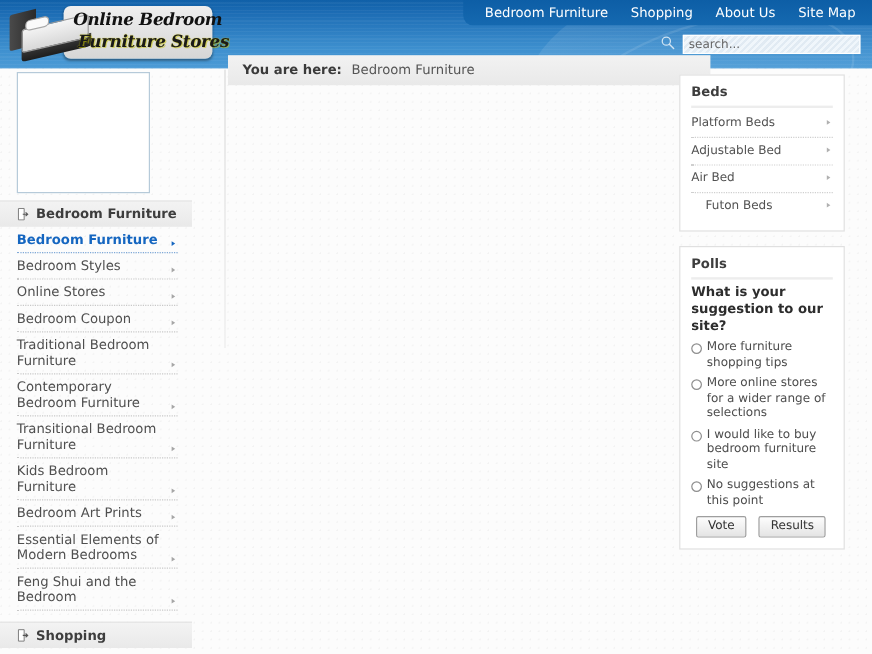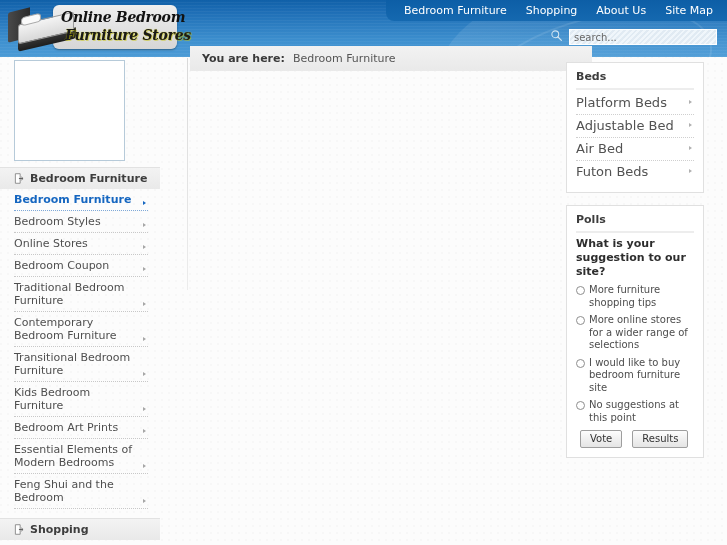--- a/index.html
+++ b/index.html
@@ -279,28 +279,28 @@
     font-size: 11px;
     font-weight: bold;
     color: #3d3d3d;
     padding-bottom: 5px;
     border-bottom: 2px solid #ededed;
     margin-bottom: 2px;
   }
   .panel-link {
     display: block;
     position: relative;
-    font-size: 13px;
+    font-size: 10px;
     color: #525252;
     text-decoration: none;
     padding: 5px 12px 5px 0;
     border-bottom: 1px dotted #cfcfcf;
     line-height: 12px;
   }
-  .panel-link:last-child { border-bottom: none; }
+  .panel-link:last-child { border-bottom: none; margin-left: 12px; }
   .panel-link .arrow {
     position: absolute;
     right: 2px; top: 8px;
     width: 0; height: 0;
     border-left: 3px solid #b0b0b0;
     border-top: 2.5px solid transparent;
     border-bottom: 2.5px solid transparent;
   }
 
   .poll-question {

